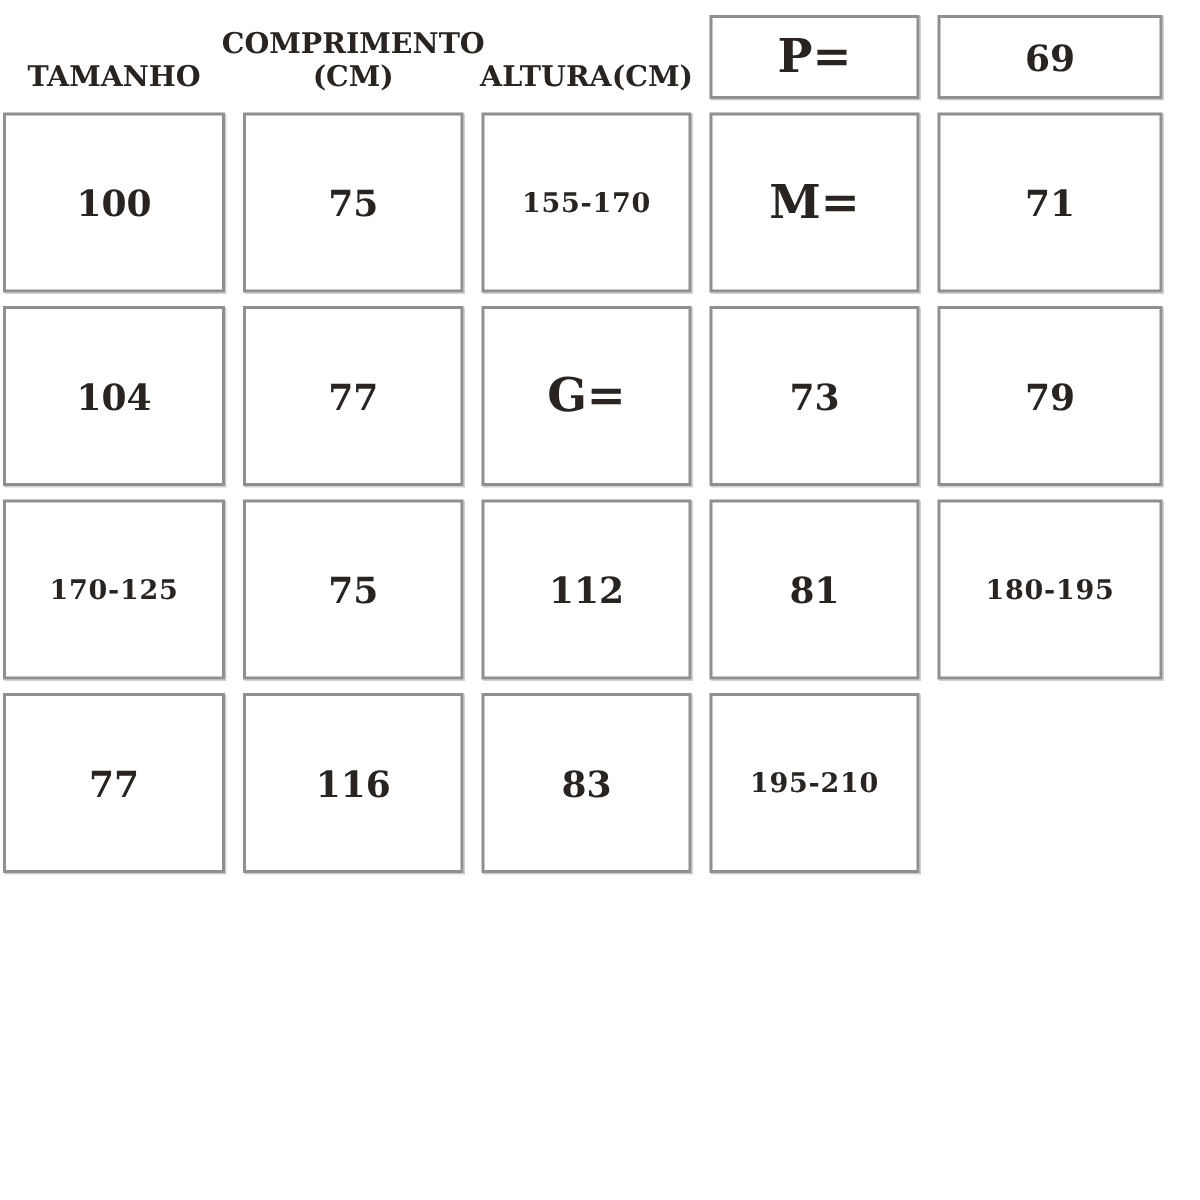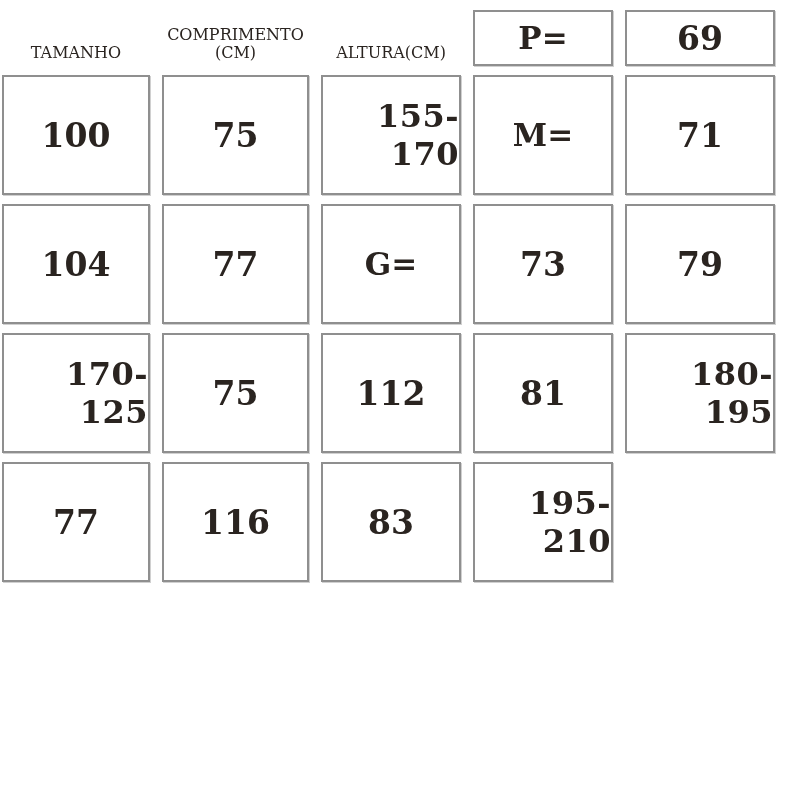--- a/index.html
+++ b/index.html
@@ -23,38 +23,38 @@
     column-gap: 12px;
     row-gap: 9px;
     padding: 10px 0 0 2px;
     width: 773px;
   }
   .col-header {
     display: flex;
     align-items: flex-end;
     justify-content: center;
     text-align: center;
-    font-weight: normal;
-    font-size: 16px;
+    font-weight: bold;
+    font-size: 19px;
     line-height: 1.12;
     letter-spacing: 0px;
     padding-bottom: 4px;
   }
   .cell {
     background: #ffffff;
     border: 2px solid #8f8f8f;
     box-shadow: 1px 1px 0 rgba(120,120,120,0.35);
     display: flex;
     align-items: center;
     justify-content: center;
     font-weight: bold;
   }
   .cell.size-cell   { font-size: 31px; }
-  .cell.num-cell    { font-size: 33px; }
-  .cell.range-cell  { font-size: 32px; letter-spacing: 0.5px; text-align: right; }
+  .cell.num-cell    { font-size: 24px; }
+  .cell.range-cell  { font-size: 18px; letter-spacing: 0.5px; text-align: right; }
 </style>
 </head>
 <body>
 
 <div class="page">
   <div class="size-table">
 
     <div class="col-header">TAMANHO</div>
     <div class="col-header">COMPRIMENTO (CM)</div>
     <div class="col-header">ALTURA(CM)</div>

